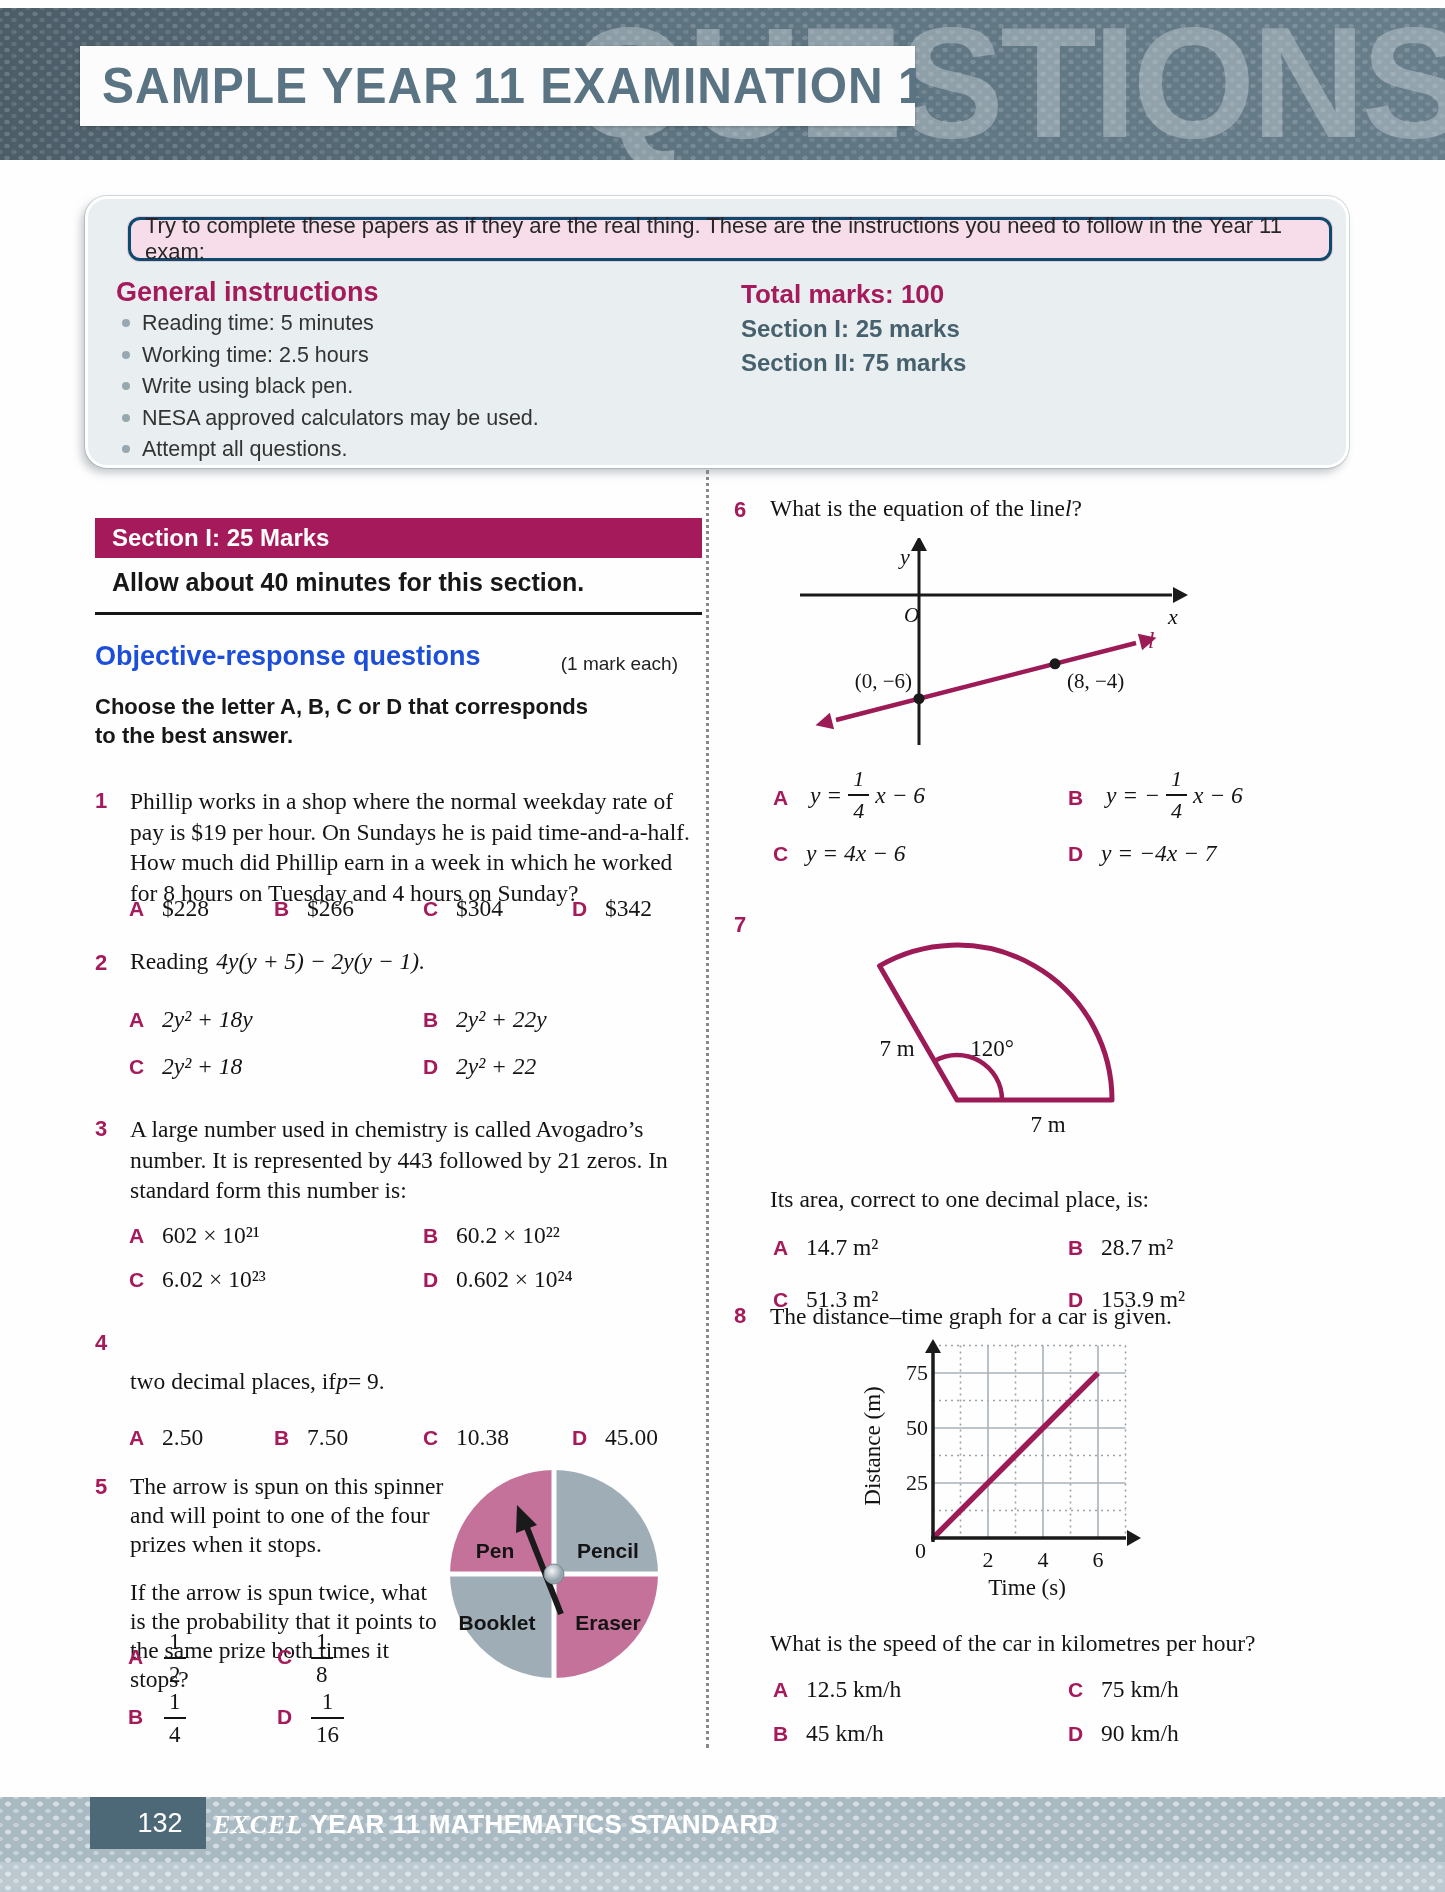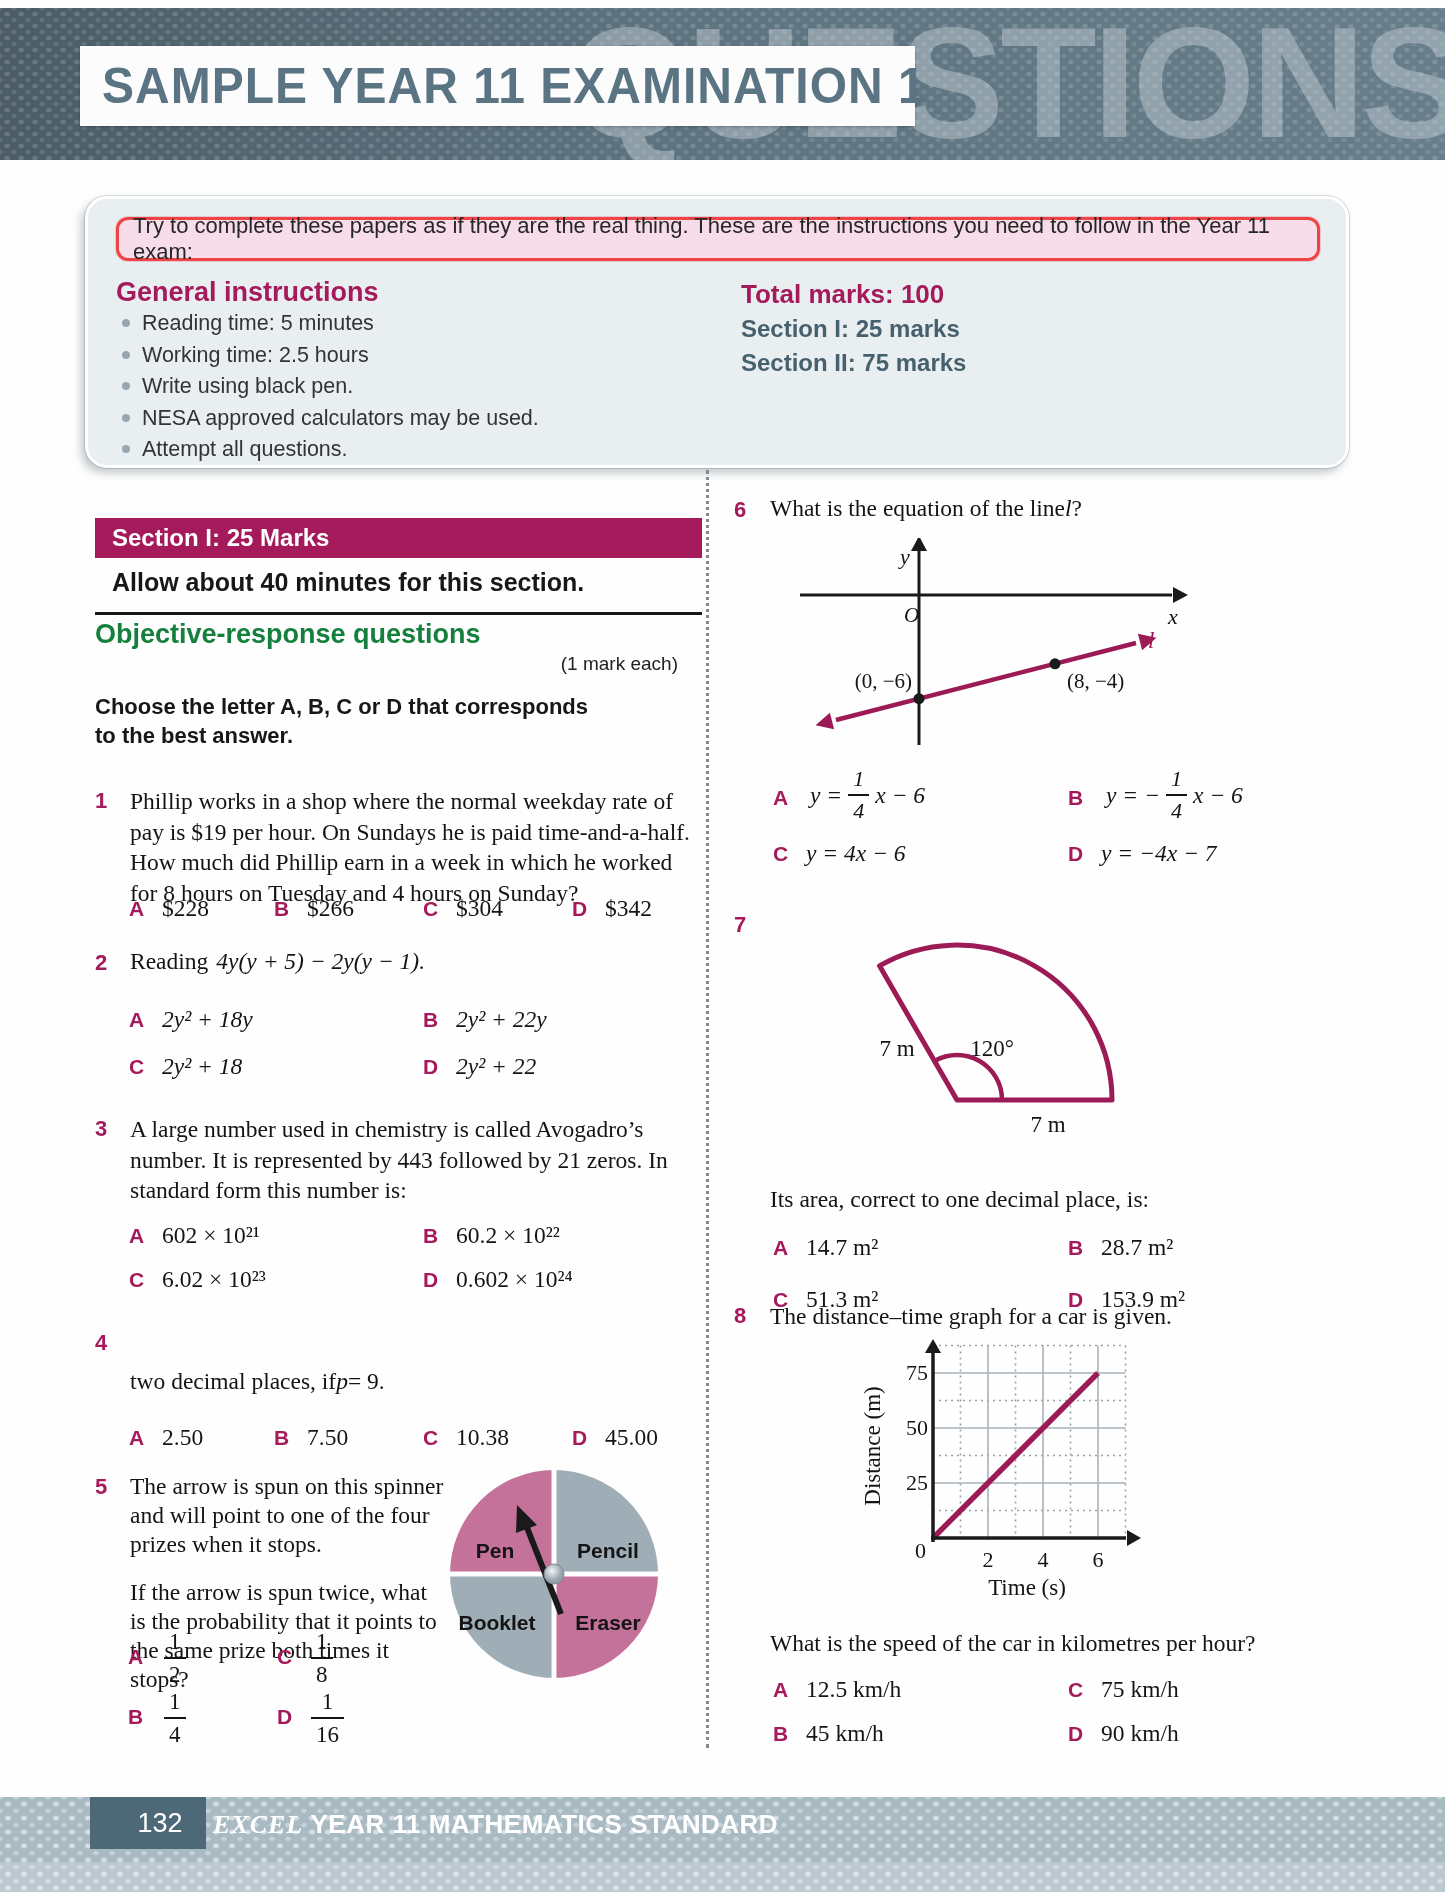--- a/index.html
+++ b/index.html
@@ -19,22 +19,22 @@
     letter-spacing:-4px;color:#cfd9de;opacity:.42;}
   .titlebox{position:absolute;left:80px;top:46px;width:835px;height:80px;background:#fcfcfc;
     box-shadow:0 1px 3px rgba(0,0,0,.25);}
   .title{font-family:"Liberation Sans",sans-serif;font-weight:800;font-size:48px;
     letter-spacing:1px;color:#5b7484;line-height:80px;padding-left:22px;white-space:nowrap;
     transform:scaleY(1.06);transform-origin:left center;}
   
   .introbox{position:absolute;left:85px;top:196px;width:1258px;height:266px;background:#e9eef1;
     border:3px solid #fff;border-radius:22px;
     box-shadow:-4px 5px 8px rgba(90,100,110,.35),0 0 0 1px #d5dcdf;}
-  .pinkstrip{position:absolute;left:28px;top:18px;width:1204px;height:44px;background:#f7dde9;
-    border:3px solid #ef4444;border-radius:12px;box-shadow:0 0 0 1px #e6c8d5;
+  .pinkstrip{position:absolute;left:40px;top:18px;width:1204px;height:44px;background:#f7dde9;
+    border:3px solid #0c4a6e;border-radius:12px;box-shadow:0 0 0 1px #e6c8d5;
     font-family:"Liberation Sans",sans-serif;font-size:22px;color:#262626;
     display:flex;align-items:center;padding-left:14px;box-sizing:border-box;}
   .ghead{position:absolute;left:28px;top:78px;font-family:"Liberation Sans",sans-serif;
     font-weight:700;font-size:27px;color:#a41a5a;}
   .bullets{position:absolute;left:32px;top:112px;margin:0;padding:0;list-style:none;
     font-family:"Liberation Sans",sans-serif;font-size:21.5px;color:#333;}
   .bullets li{position:relative;padding-left:22px;margin-bottom:6.5px;}
   .bullets li::before{content:"";position:absolute;left:2px;top:8px;width:8px;height:8px;
     border-radius:50%;background:#97a8b0;}
   .totals-h{position:absolute;left:653px;top:80px;font-family:"Liberation Sans",sans-serif;
@@ -43,22 +43,22 @@
     font-weight:700;font-size:24px;color:#46616d;}
   .totals-2{position:absolute;left:653px;top:150px;font-family:"Liberation Sans",sans-serif;
     font-weight:700;font-size:24px;color:#46616d;}
   
   .secbar{position:absolute;left:95px;top:518px;width:607px;height:40px;background:#a41a5a;
     color:#fff;font-family:"Liberation Sans",sans-serif;font-weight:700;font-size:24px;
     line-height:40px;padding-left:17px;box-sizing:border-box;}
   .allow{position:absolute;left:112px;top:568px;font-family:"Liberation Sans",sans-serif;
     font-weight:700;font-size:25px;color:#171717;}
   .rule{position:absolute;left:95px;top:612px;width:607px;border-top:3px solid #161616;}
-  .objhead{position:absolute;left:95px;top:619px;font-family:"Liberation Sans",sans-serif;
-    font-weight:700;font-size:27px;color:#15803d;}
+  .objhead{position:absolute;left:95px;top:641px;font-family:"Liberation Sans",sans-serif;
+    font-weight:700;font-size:27px;color:#1d4ed8;}
   .markeach{position:absolute;left:500px;top:653px;width:178px;text-align:right;
     font-family:"Liberation Sans",sans-serif;font-size:19px;color:#222;}
   .choose{position:absolute;left:95px;top:692px;width:500px;
     font-family:"Liberation Sans",sans-serif;font-weight:700;font-size:22px;
     line-height:29px;color:#171717;}
   
   .qnum{position:absolute;font-family:"Liberation Sans",sans-serif;font-weight:700;
     font-size:22px;color:#a41a5a;}
   .qtext{position:absolute;font-size:23.5px;line-height:30.5px;color:#141414;}
   .opt{position:absolute;display:flex;align-items:center;}

